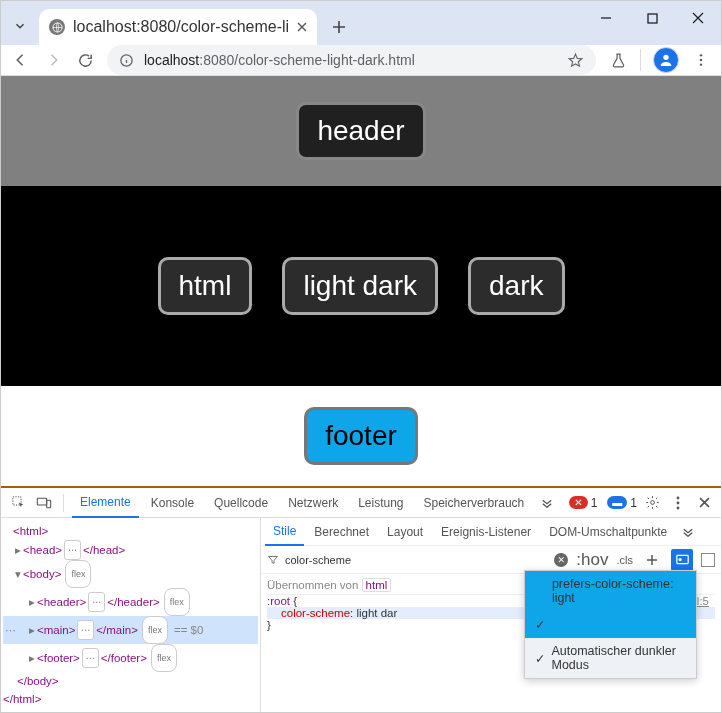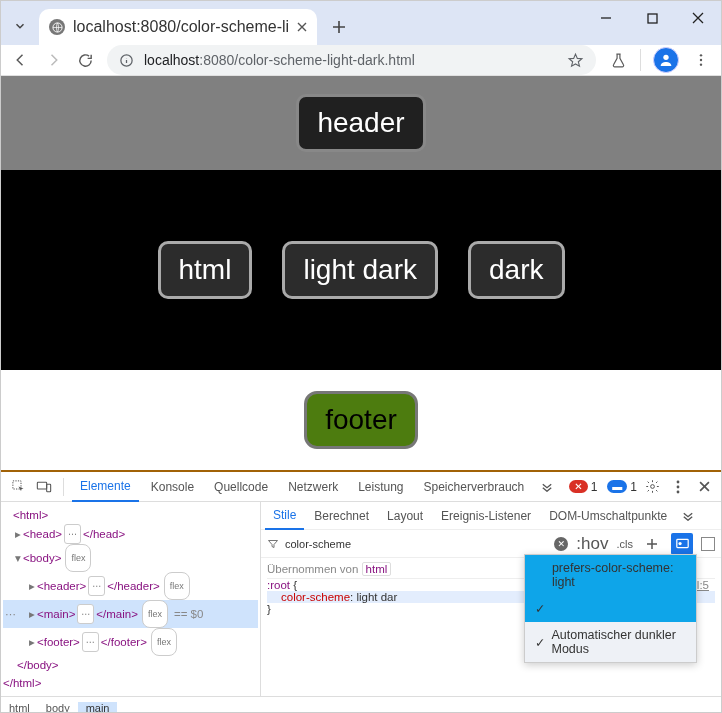--- a/index.html
+++ b/index.html
@@ -25,27 +25,27 @@
 .addr .url { font-size: 14px; color: #202124; }
 .addr .url .host { color: #202124; }
 .addr .url .path { color: #5f6368; }
 .addr .star { margin-left: auto; color: #5f6368; }
 .toolbar .avatar { width: 26px; height: 26px; border-radius: 50%; background: #1a73e8; display: flex; align-items: center; justify-content: center; border: 1px solid #d0d0ff; }
 .sep { width: 1px; height: 22px; background: #ddd; }
 
 
 .page { flex: 1; display: flex; flex-direction: column; }
 .band { display: flex; align-items: center; justify-content: center; gap: 30px; }
-.band.header { background: #808080; height: 94px; }
+.band.header { background: #808080; height: 110px; }
 .band.main { background: #000; height: 200px; }
 .band.footer { background: #fff; height: 100px; }
 .pill { border: 3px solid; border-radius: 10px; padding: 10px 18px; font-size: 28px; font-weight: 400; }
 .pill.dark { background: #202020; color: #fff; border-color: #888; }
 .pill.darker { background: #2c2c2c; color: #fff; border-color: #aaa; }
-.pill.light { background: #4d7c0f; color: #000; border-color: #777; border-radius: 13px; }
+.pill.light { background: #0ea5e9; color: #000; border-color: #777; }
 
 
 .devtools { border-top: 2px solid #a16207; background: #fff; display: flex; flex-direction: column; font-size: 12px; color: #333; flex: 1; }
 .dt-tabs { display: flex; align-items: center; height: 30px; border-bottom: 1px solid #ddd; padding: 0 6px; gap: 4px; }
 .dt-icon-btn { width: 22px; height: 22px; display: flex; align-items: center; justify-content: center; color: #555; }
 .dt-tab { padding: 0 8px; height: 30px; display: flex; align-items: center; color: #555; }
 .dt-tab.active { color: #1a73e8; border-bottom: 2px solid #1a73e8; font-weight: 500; }
 .dt-badge-err { background: #d93025; color: #fff; border-radius: 8px; font-size: 10px; padding: 1px 5px; }
 .dt-badge-info { background: #1a73e8; color: #fff; border-radius: 8px; font-size: 10px; padding: 1px 5px; }
 .dt-spacer { flex: 1; }

